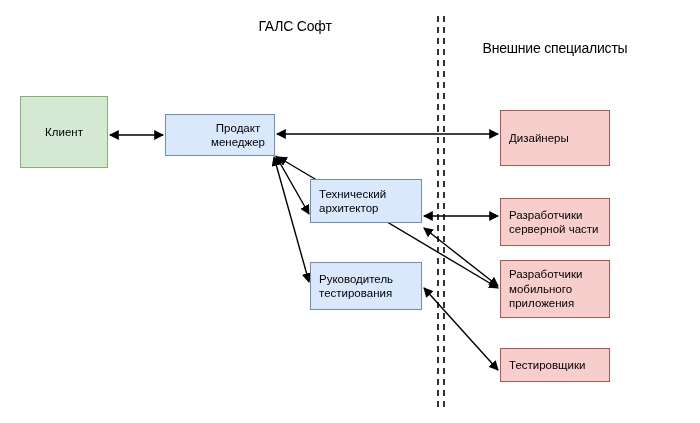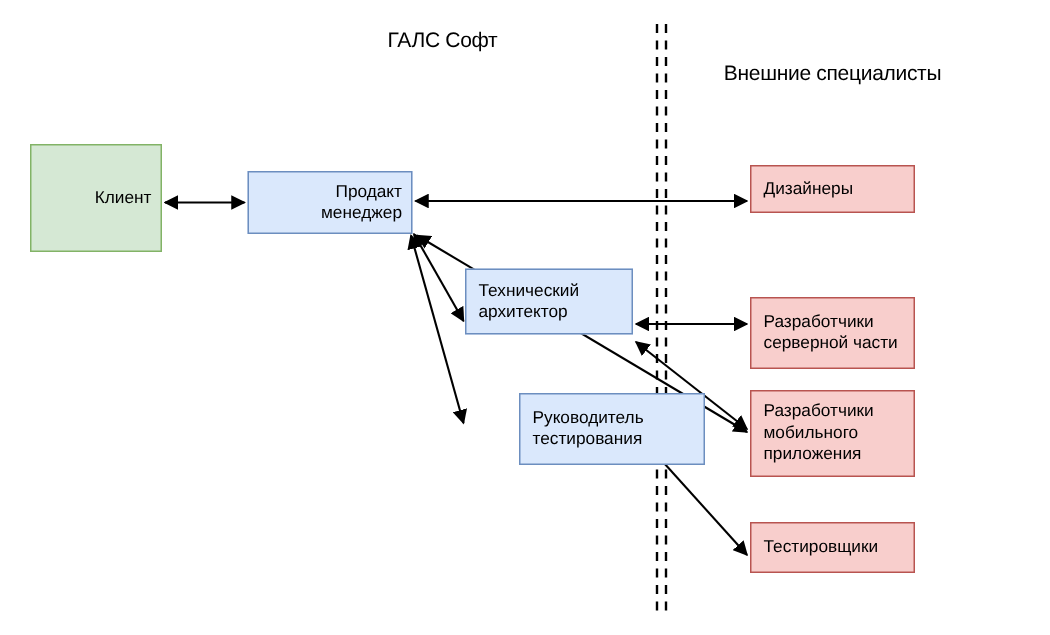--- a/index.html
+++ b/index.html
@@ -39,21 +39,21 @@
     font-size: 11.5px;
     color: #000000;
     line-height: 1.25;
     overflow: hidden;
   }
   .node .node-label {
     display: block;
     white-space: pre-line;
     width: 100%;
   }
-  .node.center .node-label { text-align: right; padding: 0 6px; }
+  .node.center .node-label { text-align: center; padding: 0 6px; }
   .node.left .node-label { text-align: left; padding: 0 0 0 8px; }
   .n-green { background: #d5e8d4; border-color: #82b366; }
   .n-blue  { background: #dae8fc; border-color: #6c8ebf; }
   .n-pink  { background: #f8cecc; border-color: #b85450; }
 </style>
 </head>
 <body>
 
 <div id="canvas">
 
@@ -102,26 +102,26 @@
 
   <div class="node n-blue center" style="left:165px; top:114px; width:110px; height:42px;padding-left:36px;">
     <span class="node-label">Продакт менеджер</span>
   </div>
 
   <div class="node n-blue left" style="left:310px; top:179px; width:112px; height:44px;">
     <span class="node-label">Технический
 архитектор</span>
   </div>
 
-  <div class="node n-blue left" style="left:310px; top:262px; width:124px; height:48px;margin-left:36px;">
+  <div class="node n-blue left" style="left:310px; top:262px; width:112px; height:48px;">
     <span class="node-label">Руководитель
 тестирования</span>
   </div>
 
-  <div class="node n-pink left" style="left:500px; top:110px; width:110px; height:32px;">
+  <div class="node n-pink left" style="left:500px; top:110px; width:110px; height:56px;">
     <span class="node-label">Дизайнеры</span>
   </div>
 
   <div class="node n-pink left" style="left:500px; top:198px; width:110px; height:48px;">
     <span class="node-label">Разработчики
 серверной части</span>
   </div>
 
   <div class="node n-pink left" style="left:500px; top:260px; width:110px; height:58px;">
     <span class="node-label">Разработчики

